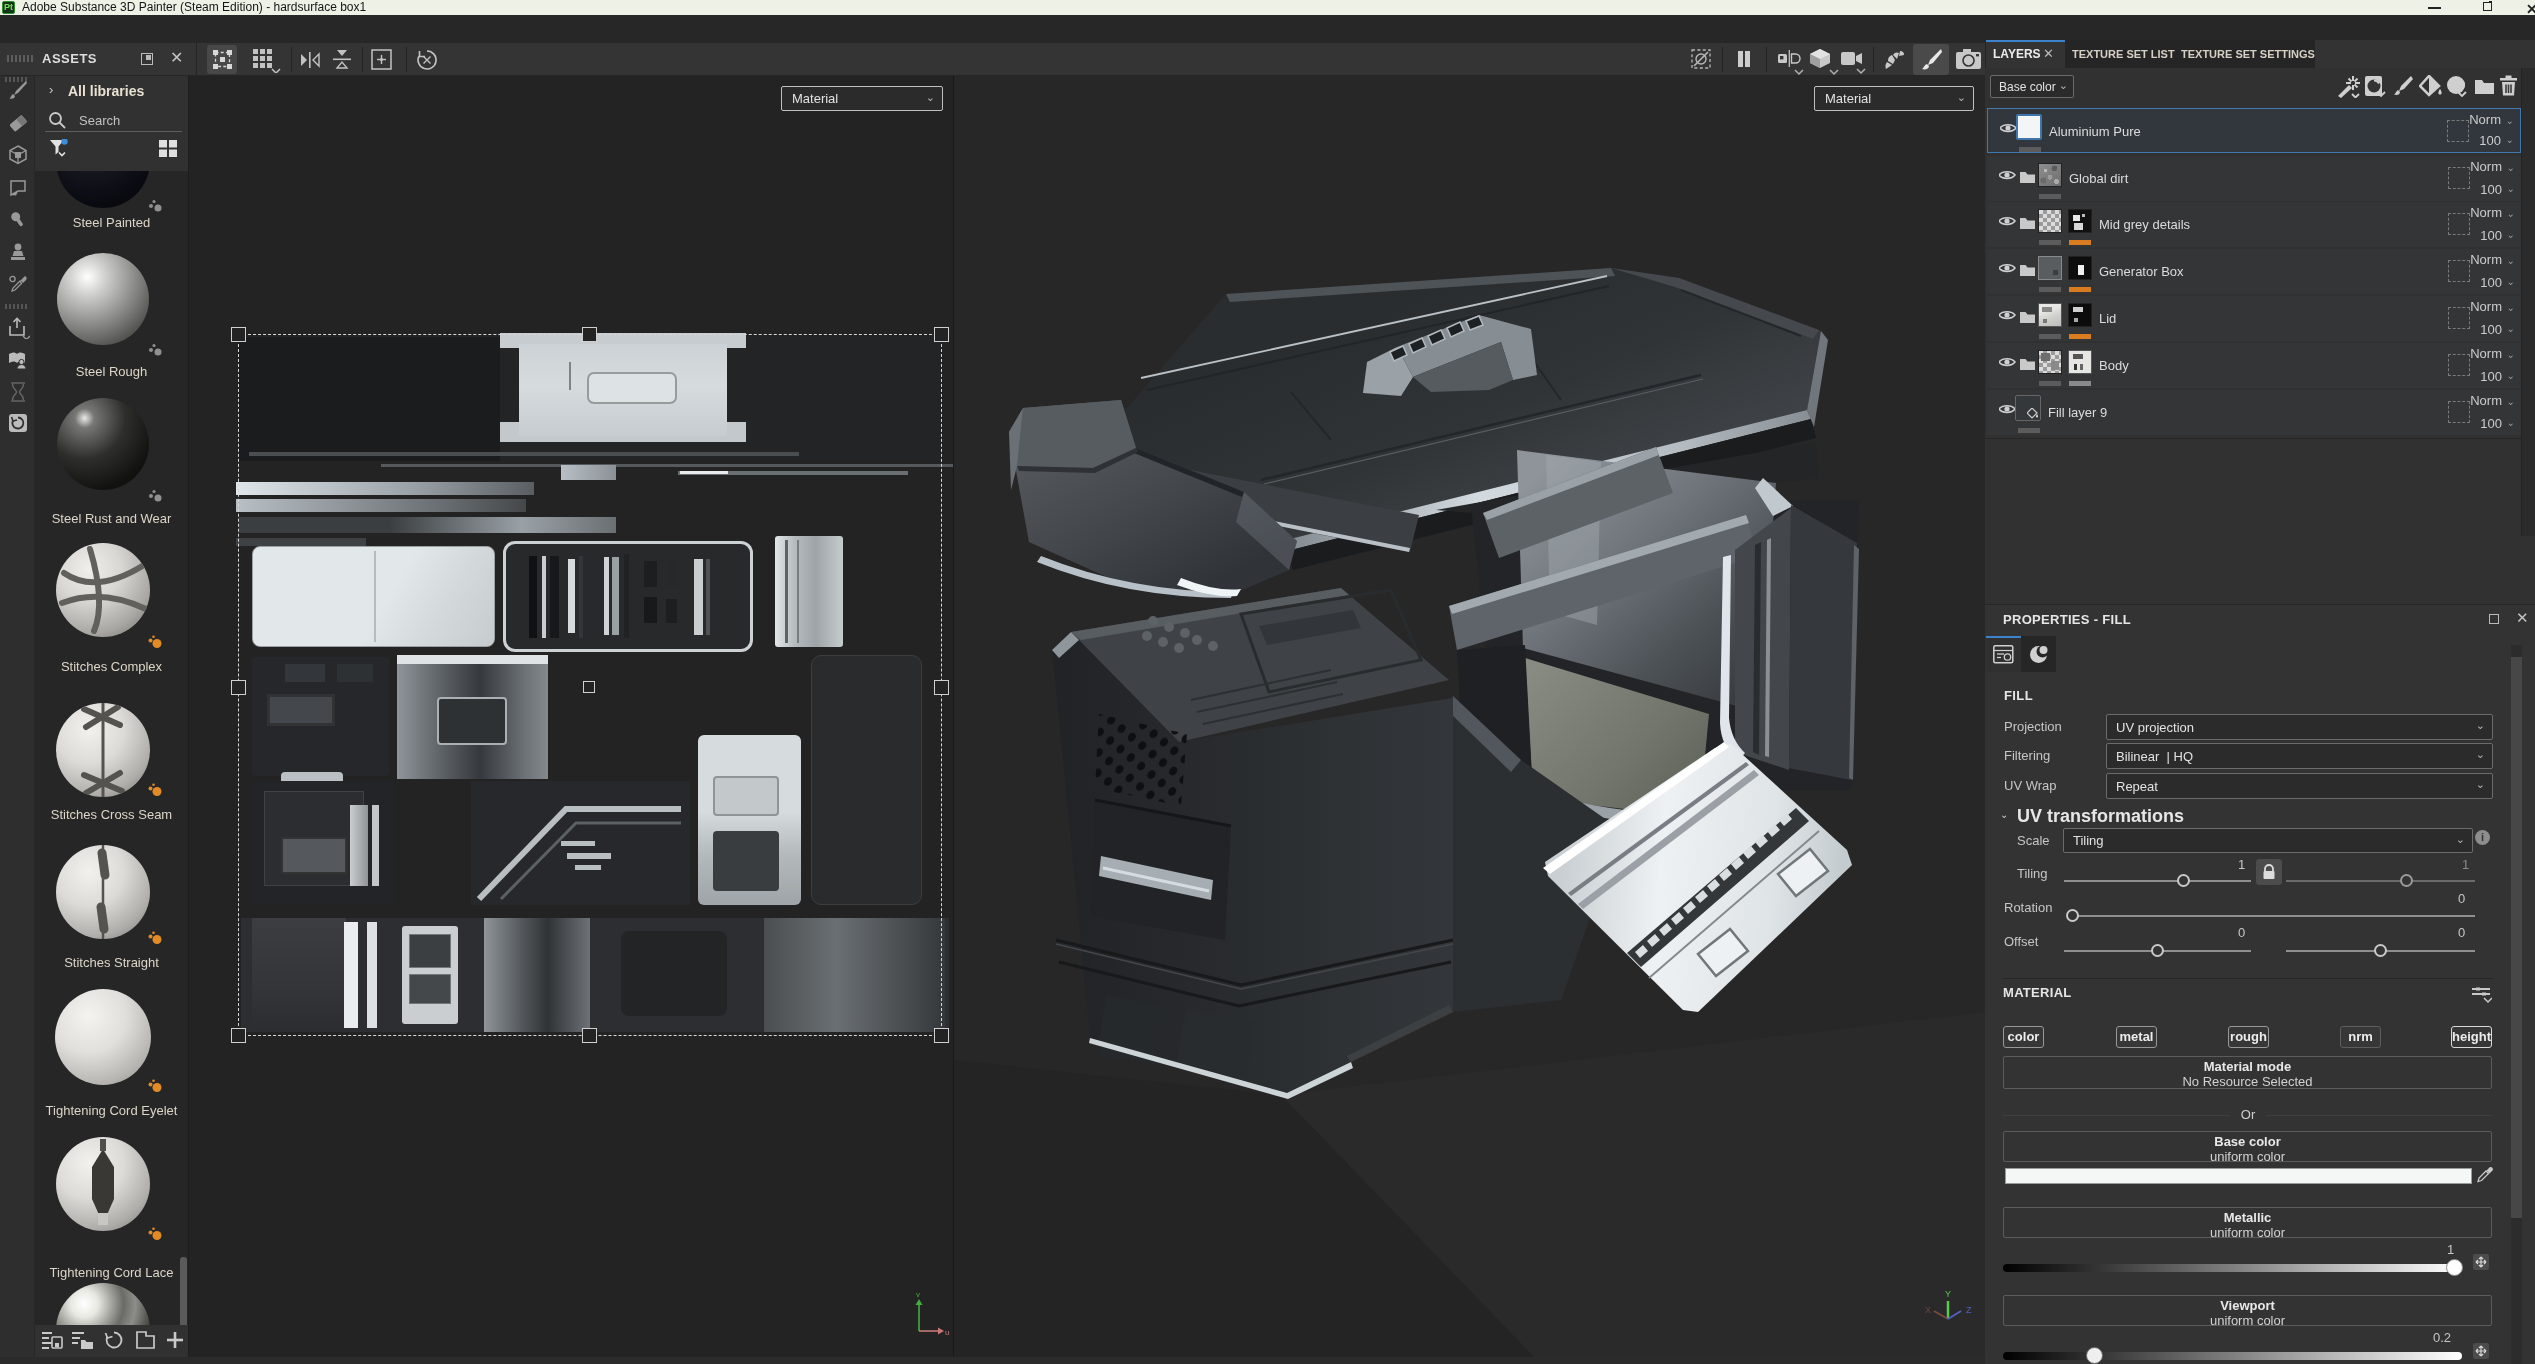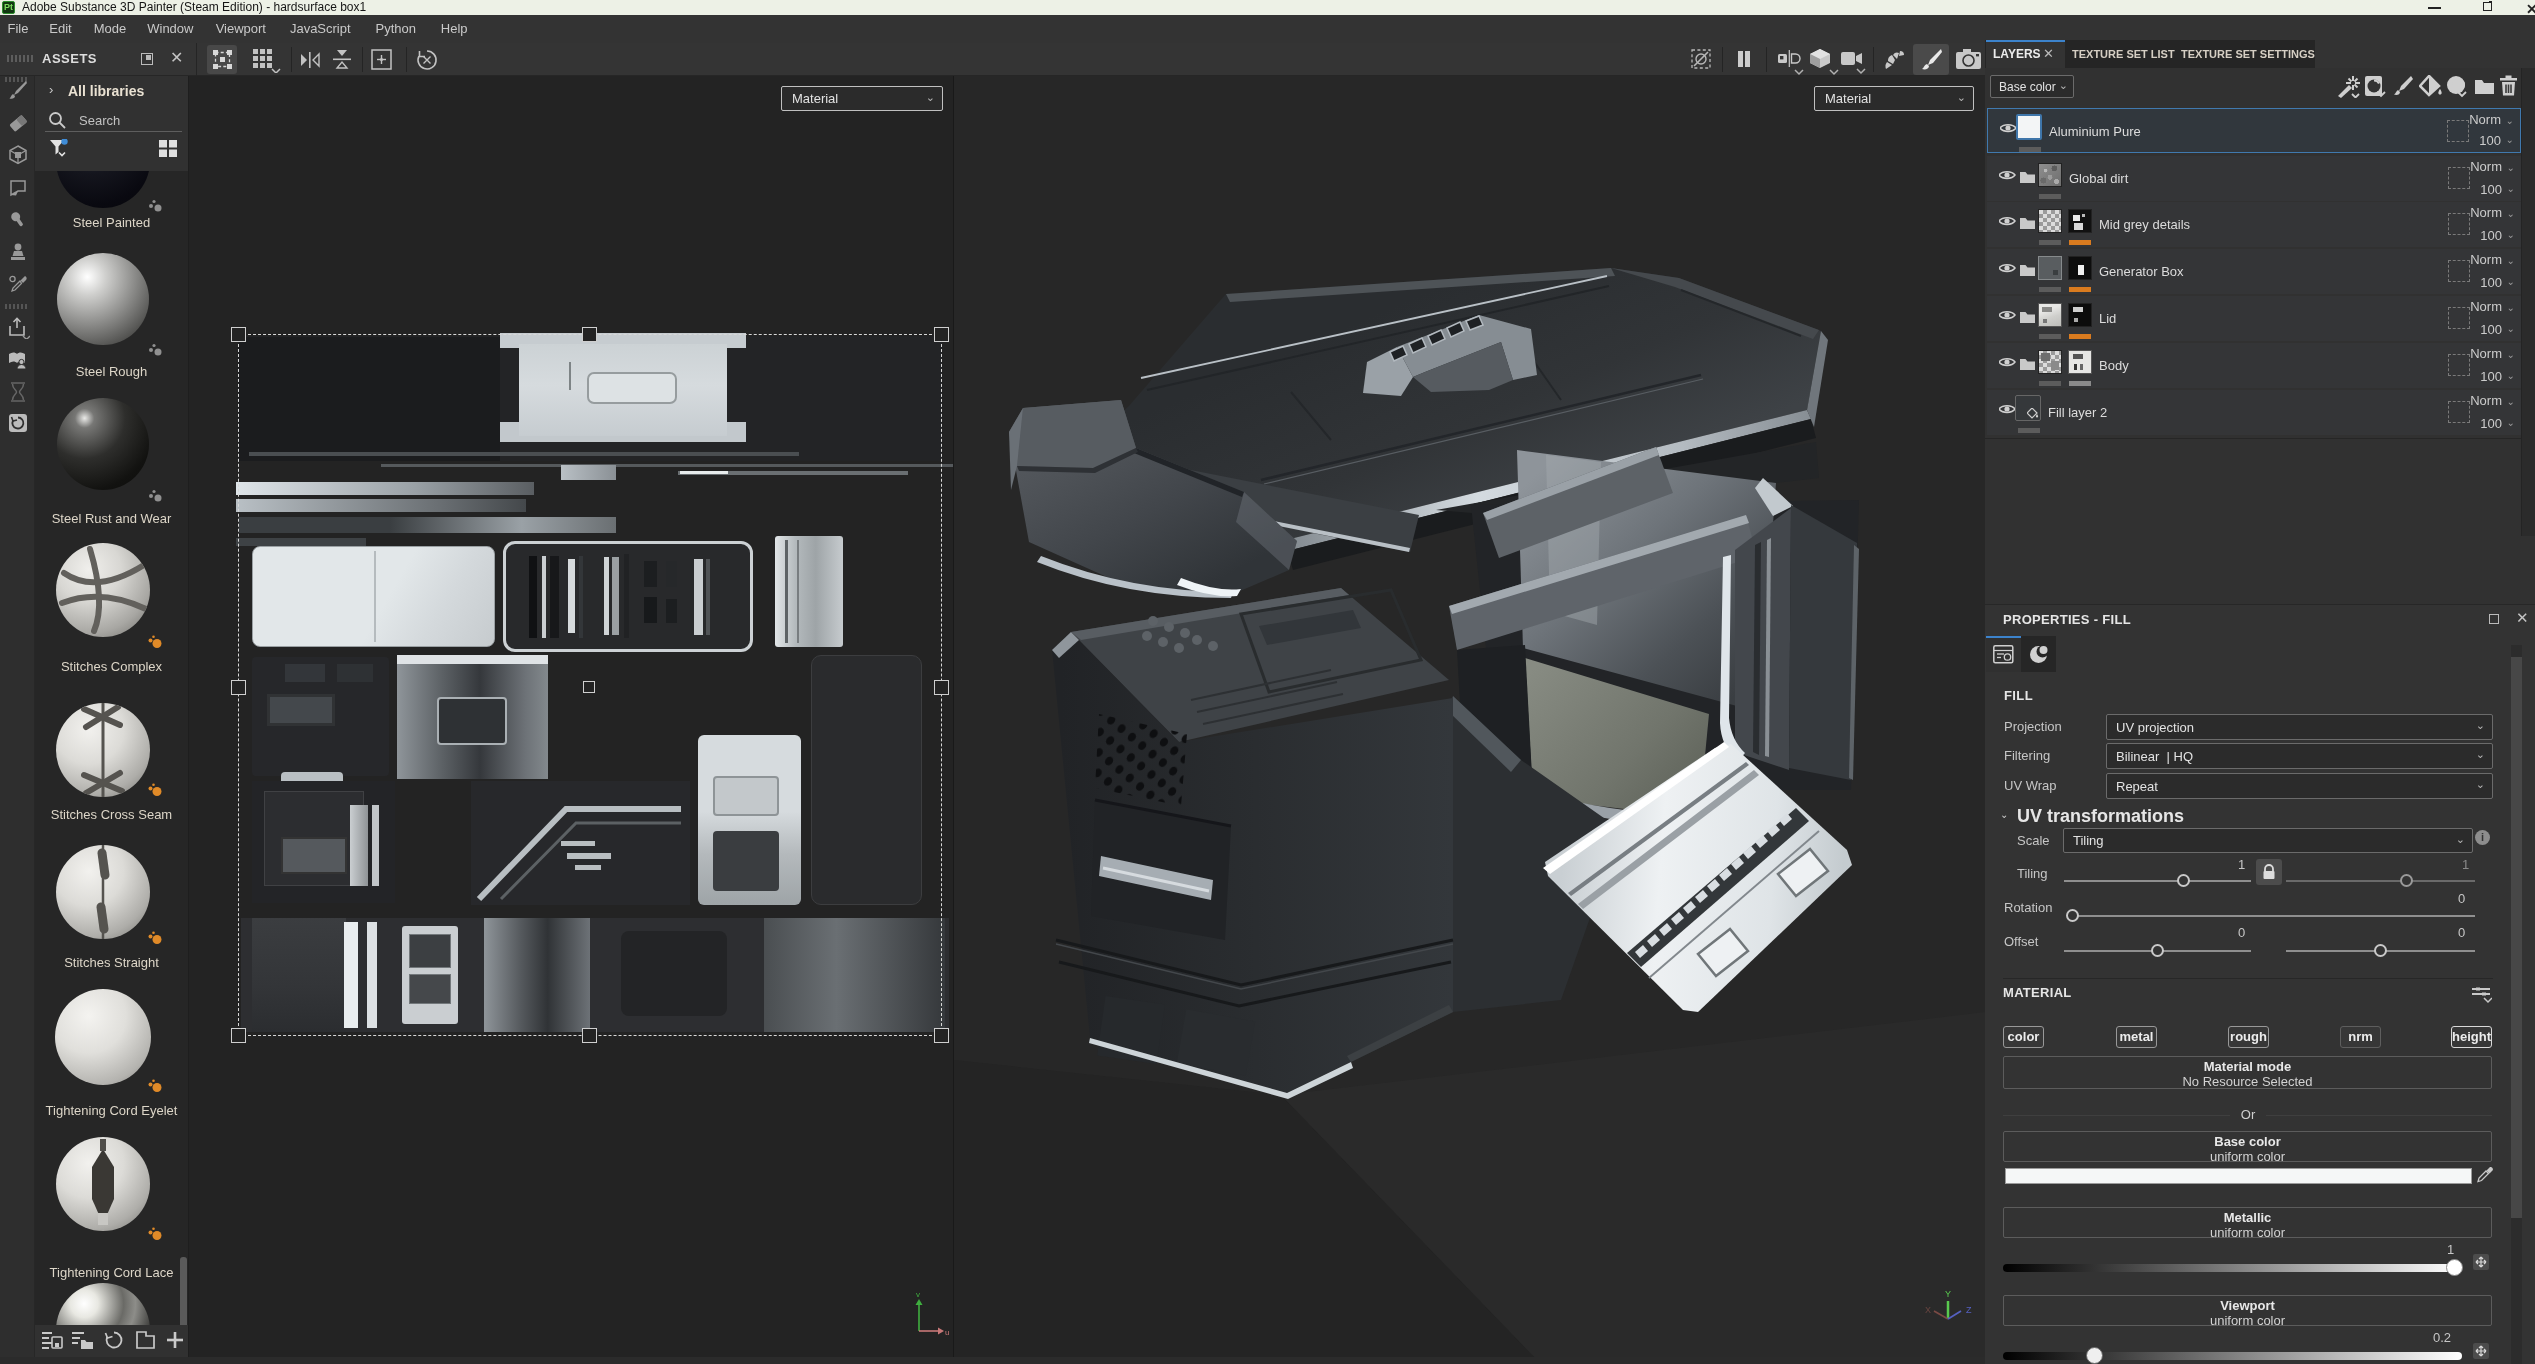--- a/index.html
+++ b/index.html
@@ -29,30 +29,20 @@
 
 <div class="abs titlebar">
   <div class="abs" style="left:2px;top:1px;width:13px;height:13px;background:#123712;border:1px solid #2e8f2e;border-radius:2px;color:#7ddb5f;font-size:9px;font-weight:bold;line-height:11px;text-align:center;">Pt</div>
   <div class="abs" style="left:22px;top:0;color:#151515;font-size:12px;line-height:15px;">Adobe Substance 3D Painter (Steam Edition) - hardsurface box1</div>
   <div class="abs" style="left:2428px;top:7px;width:13px;height:2px;background:#222;"></div>
   <div class="abs" style="left:2483px;top:2px;width:9px;height:9px;border:1.5px solid #222;"></div>
   <div class="abs" style="left:2489px;top:1px;width:3px;height:3px;border-right:1.5px solid #222;border-top:1.5px solid #222;"></div>
   <div class="abs" style="left:2526px;top:1px;color:#222;font-size:14px;font-weight:bold;">✕</div>
 </div>
 
-<div class="abs menubar">
-  <span style="width:36px;text-align:center;">File</span>
-  <span style="width:40px;text-align:center;">Edit</span>
-  <span style="width:50px;text-align:center;">Mode</span>
-  <span style="width:62px;text-align:center;">Window</span>
-  <span style="width:70px;text-align:center;">Viewport</span>
-  <span style="width:80px;text-align:center;">JavaScript</span>
-  <span style="width:62px;text-align:center;">Python</span>
-  <span style="width:46px;text-align:center;">Help</span>
-</div>
 
 <div class="abs toolrow" id="toolrow">
 
   <svg class="abs" style="left:7px;top:12px;" width="26" height="8">
         <g fill="#5d5d5d">
     <rect x="0" y="0" width="2" height="7"></rect>
           <rect x="4" y="0" width="2" height="7"></rect>
           <rect x="8" y="0" width="2" height="7"></rect>
           <rect x="12" y="0" width="2" height="7"></rect>
           <rect x="16" y="0" width="2" height="7"></rect>
@@ -988,21 +978,21 @@
     <div class="lrow" style="top:321.5px;">
       <svg class="eye" width="17" height="13">
             <use href="#eyeg"></use>
           </svg>
       <div class="th" style="left:28px;top:5px;width:26px;height:26px;background:#35383b;border:1px solid #666;border-radius:2px;">
         <svg style="position:absolute;right:1px;bottom:1px;" width="12" height="11">
           <path d="M5 0 L10 5 L5 10 L0 5 Z" fill="none" stroke="#cfcfcf" stroke-width="1.2"></path>
           <path d="M10 6 c1.5 2 1.5 3.5 0 3.5 c-1.5 0 -1.5 -1.5 0 -3.5" fill="#cfcfcf"></path>
         </svg>
       </div>
-      <div class="lname" style="left:61px;">Fill layer 2</div>
+      <div class="lname" style="left:61px;">Fill layer 9</div>
       <div class="gbar" style="left:31px;"></div>
       <div class="mask"></div>
           <div class="norm">Norm</div>
           <div class="ncar">⌄</div>
           <div class="opac">100</div>
           <div class="ocar">⌄</div>
     </div>
   </div>
   <div class="abs" style="left:0;top:370px;width:536px;height:1px;background:#262626;"></div>
 

